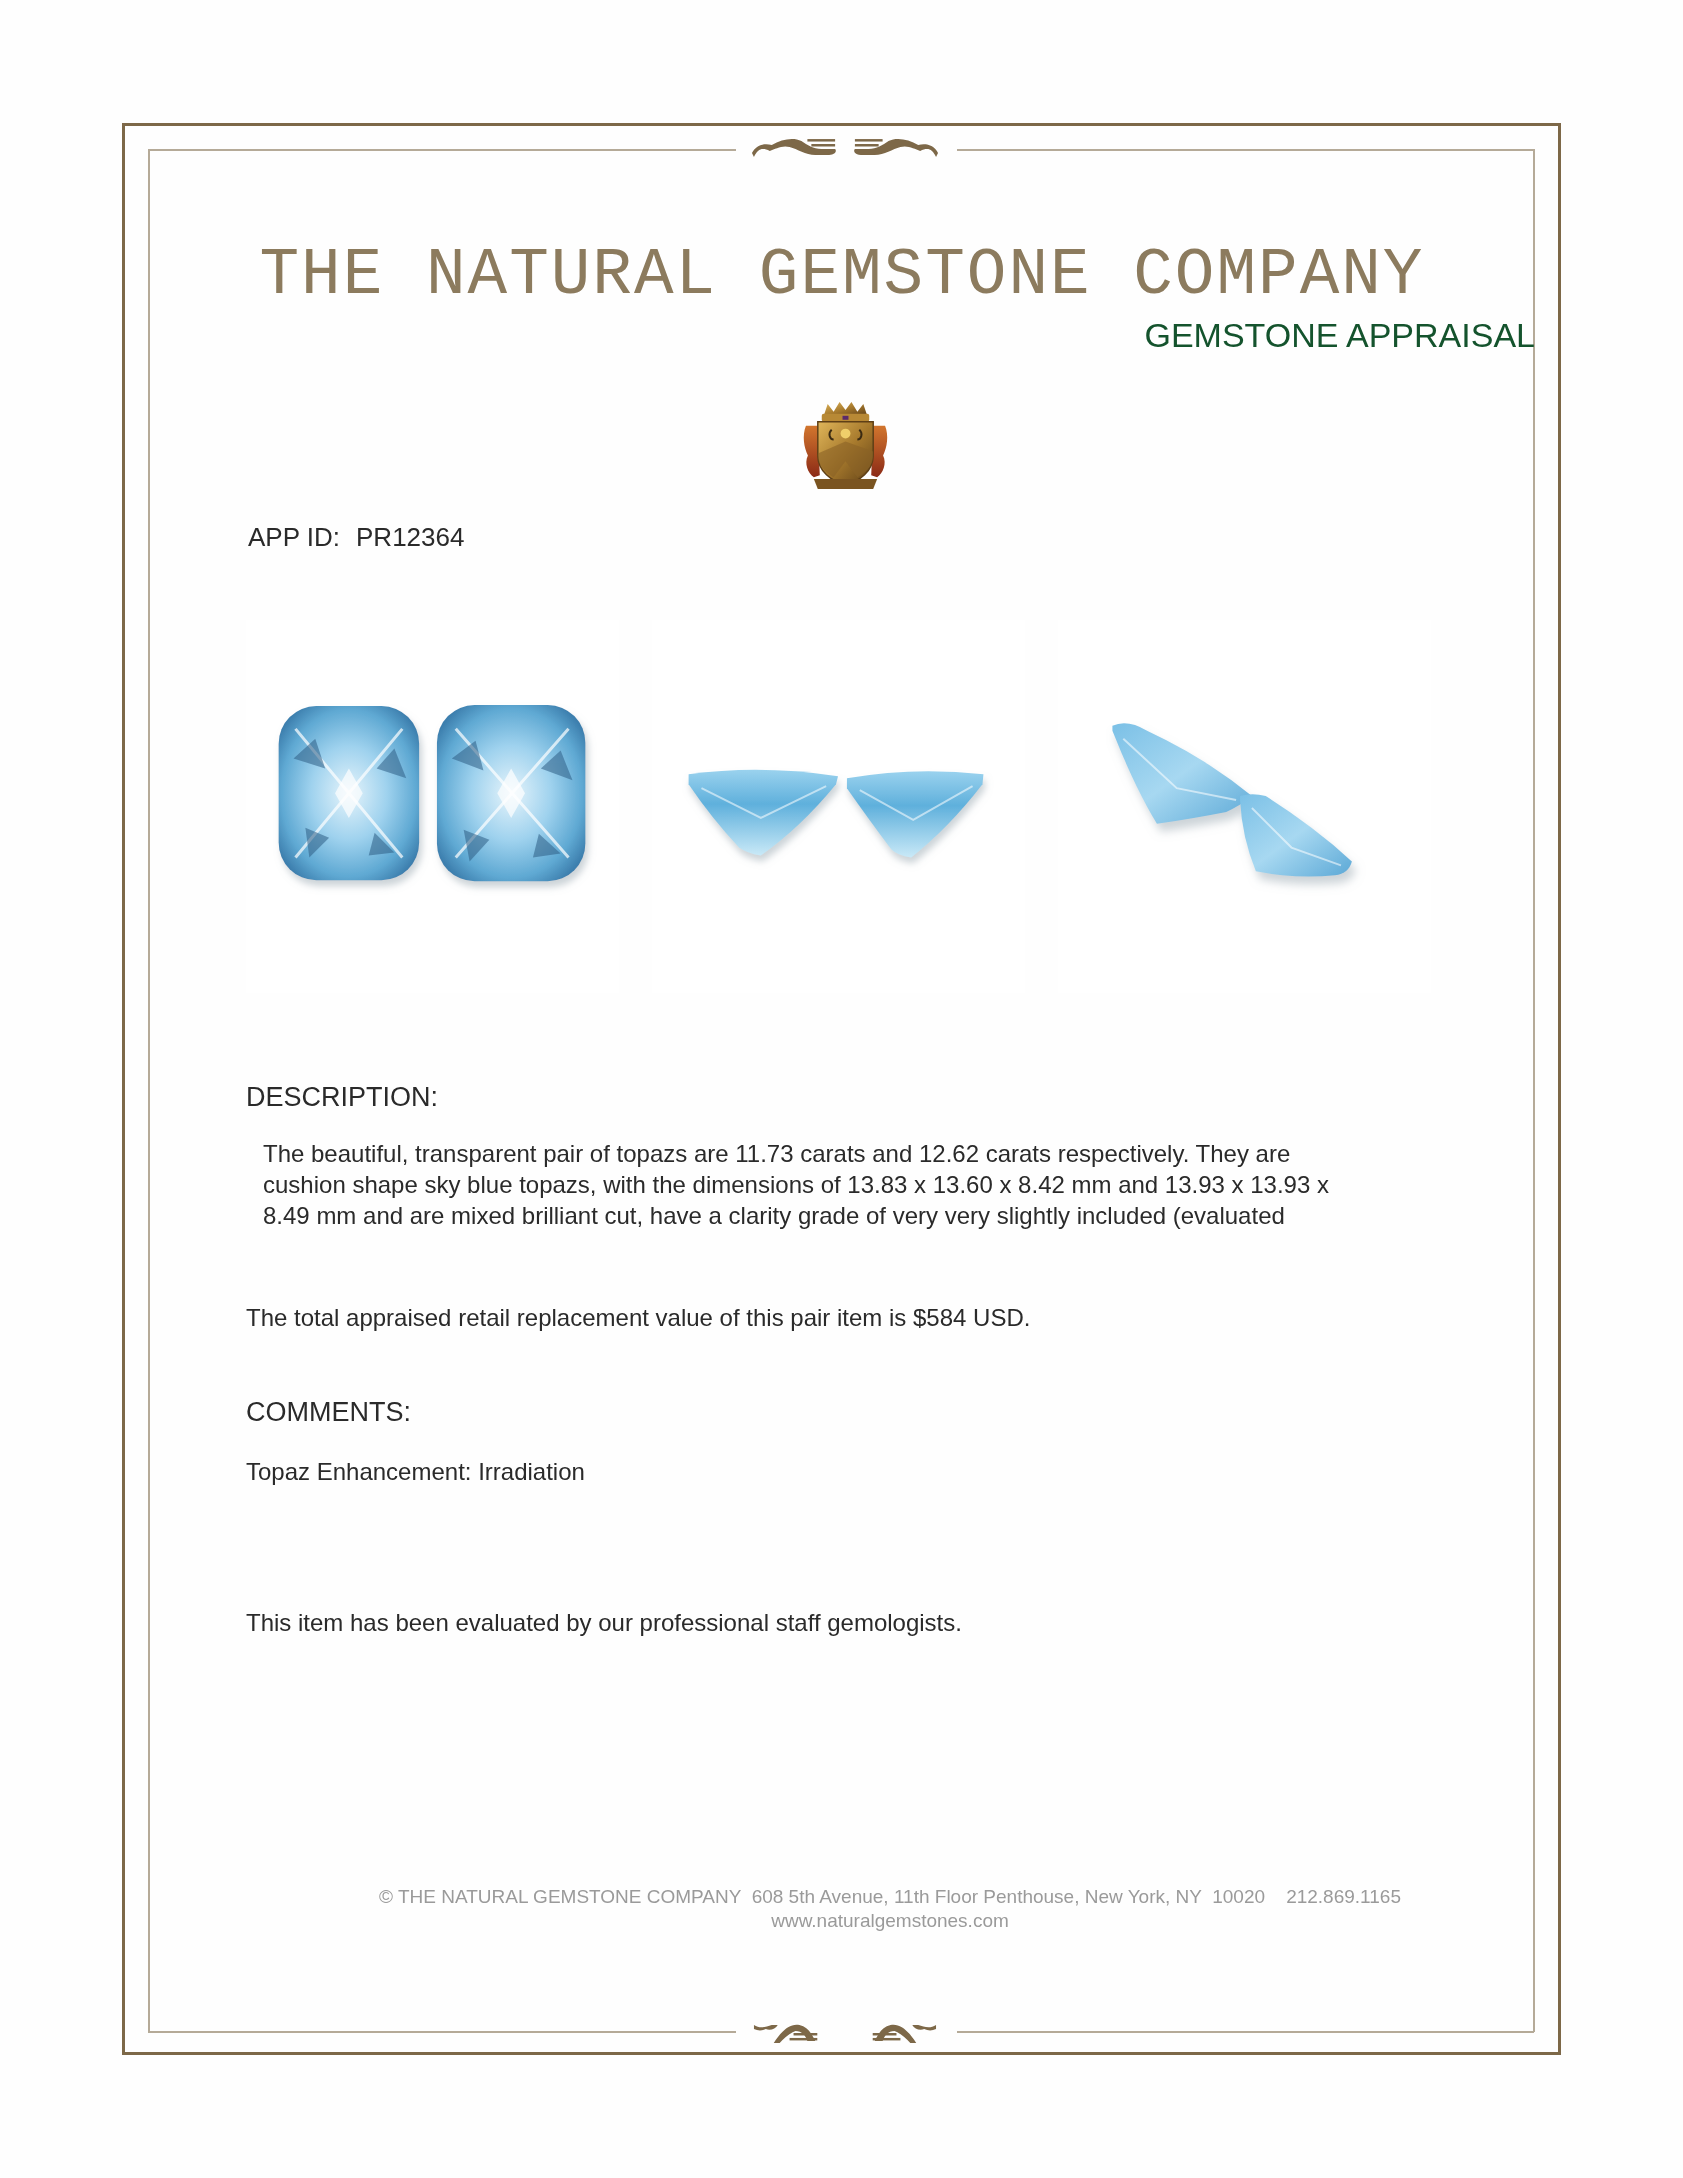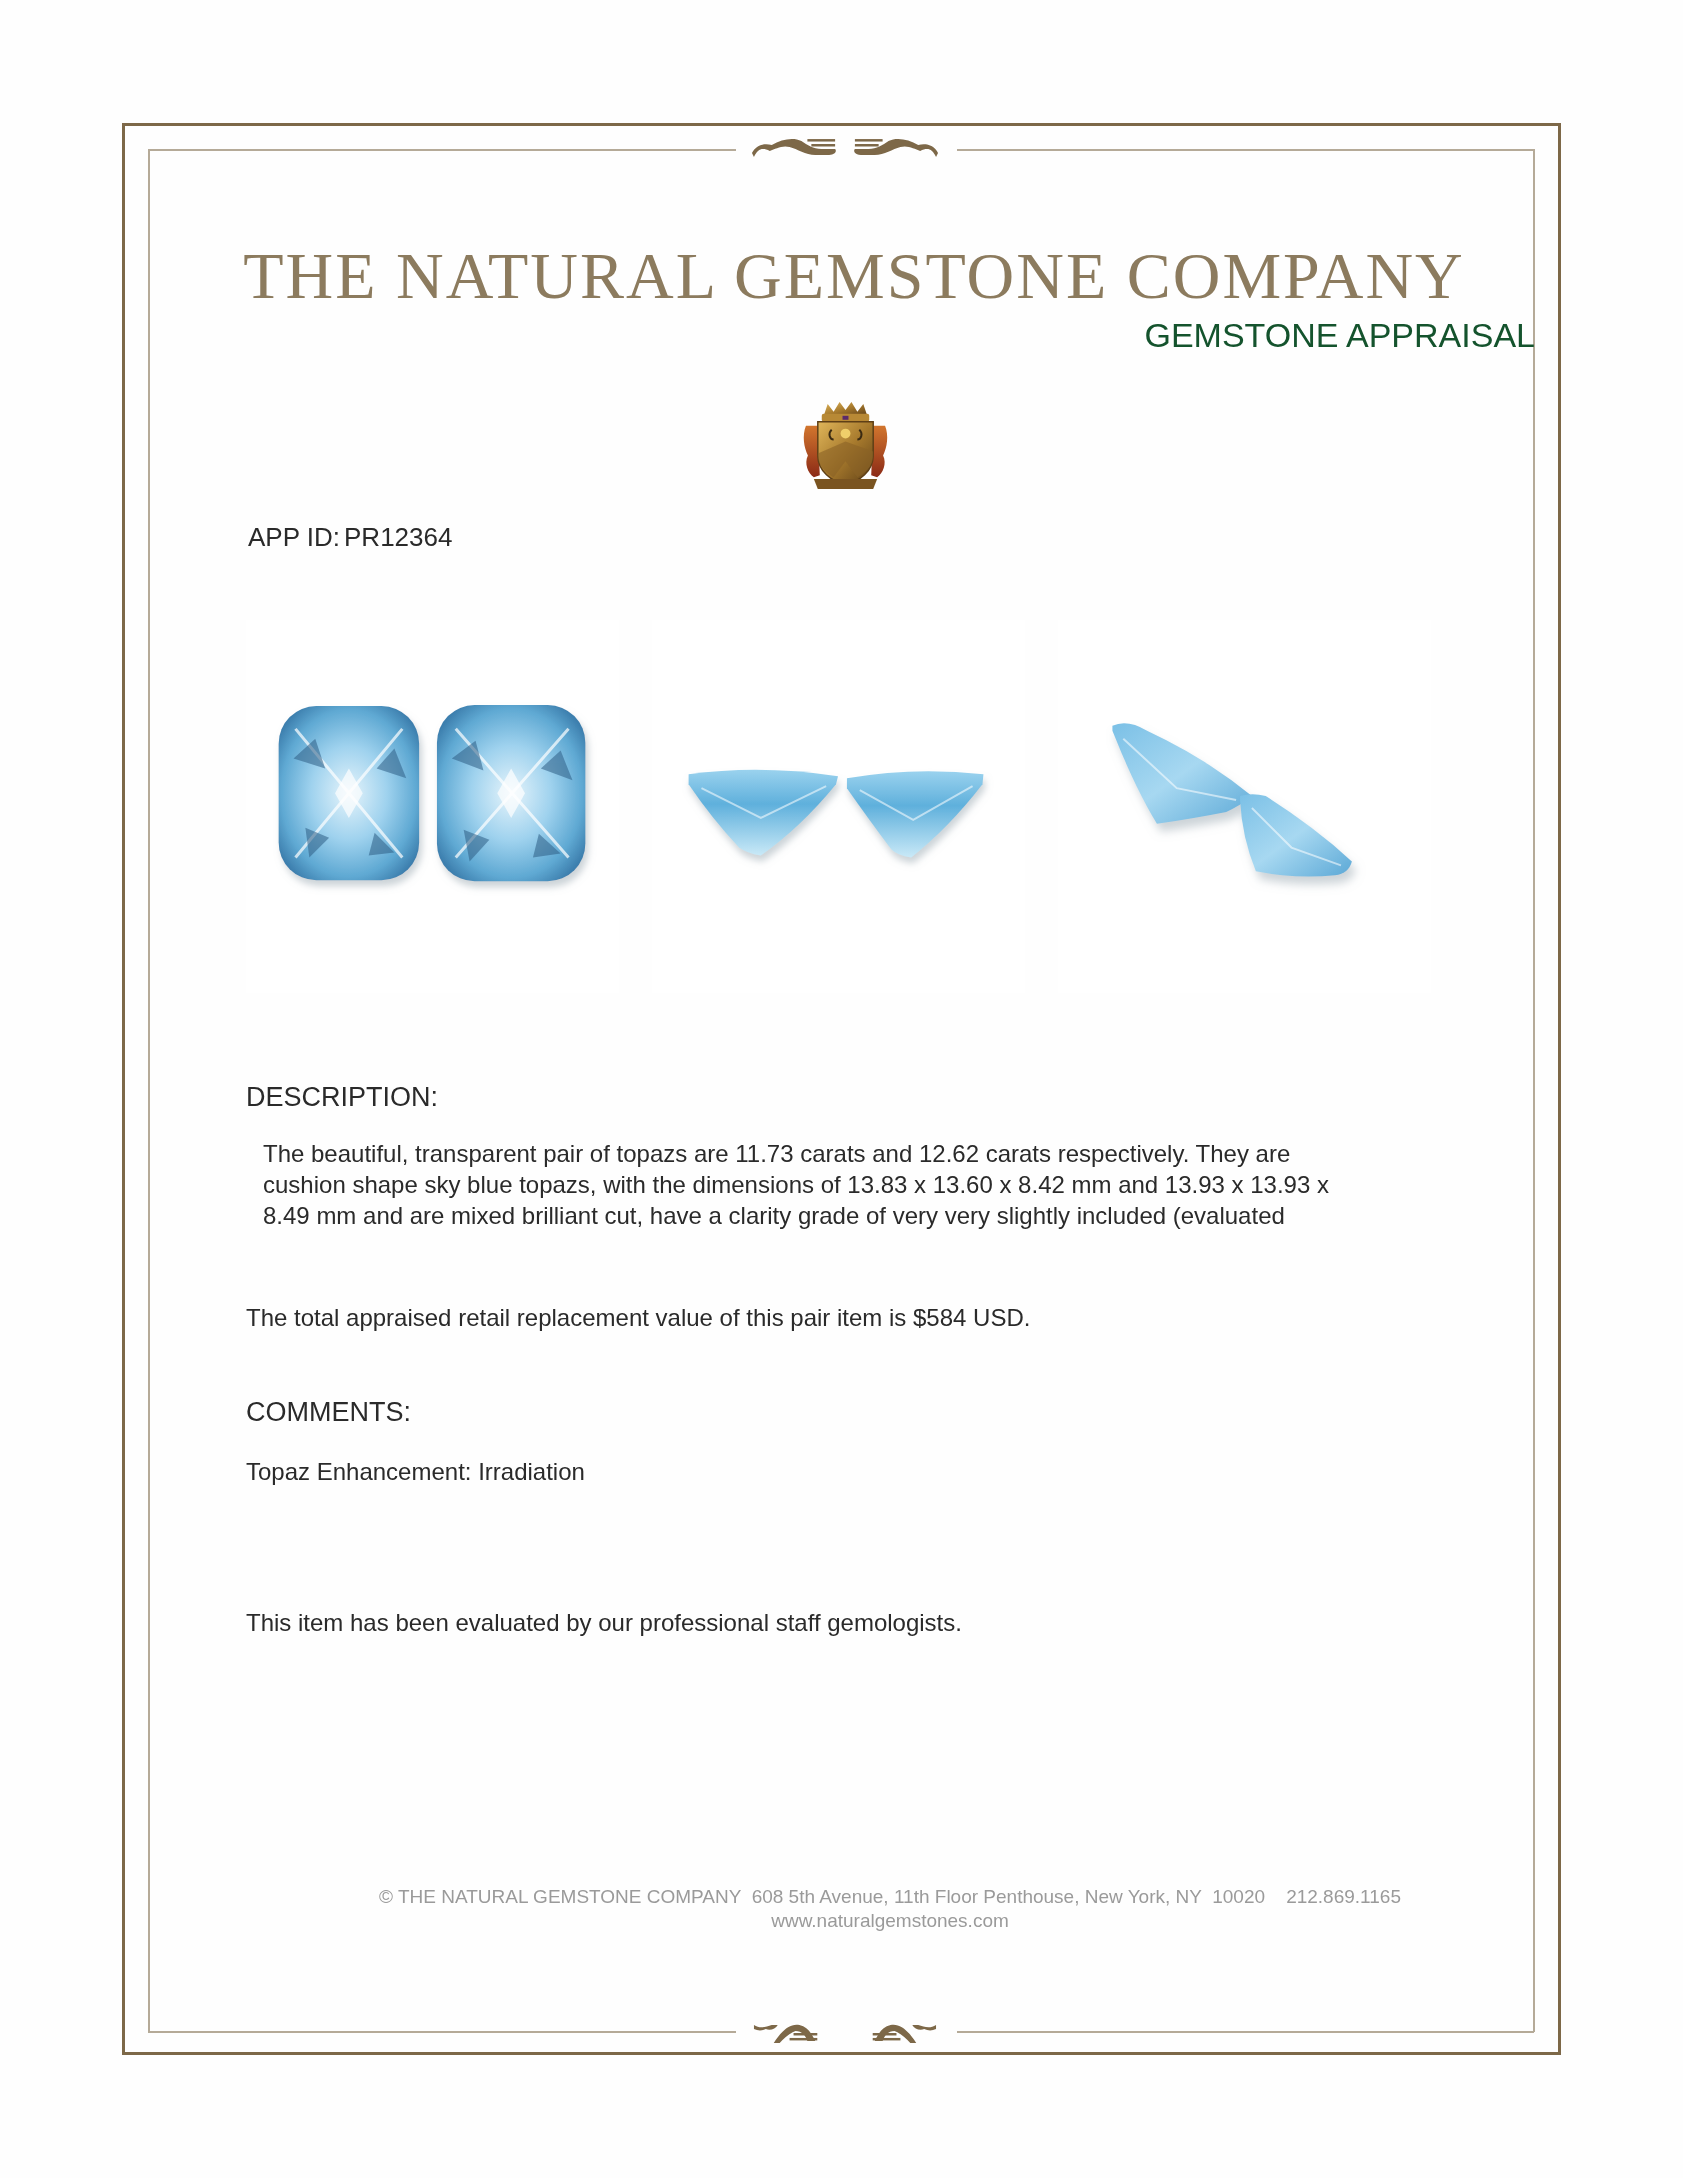--- a/index.html
+++ b/index.html
@@ -9,24 +9,23 @@
   }
   .abs { position: absolute; }
   .outer-frame {
     left: 122px; top: 123px; width: 1433px; height: 1926px;
     border: 3px solid #7d6848; box-sizing: content-box;
   }
   .inner-line { background: #b5aa98; position: absolute; }
   .ornament { position: absolute; }
   .title {
     left: 149px; width: 1386px; top: 236px; text-align: center;
-    font-family: Liberation Serif, serif;
+    font-family: Liberation Mono, monospace;
     font-size: 66px; line-height: 79px; letter-spacing: 2px; color: #8c7b5e;
     white-space: nowrap;
-    margin-left: 12px;
   }
   .subtitle {
     left: 149px; width: 1386px; top: 315px; text-align: right;
     font-size: 34px; line-height: 40px; color: #14532d; letter-spacing: 0px;
   }
   .crest { left: 800px; top: 396px; width: 91px; height: 97px; }
   .app-id { left: 248px; top: 522px; font-size: 26px; line-height: 30px; color: #2a2a2a; }
   .panel {
     top: 620px; width: 373px; height: 373px; background: #ffffff;
   }
@@ -104,21 +103,21 @@
   <path d="M18 26 L74 26 L74 60 C74 76 60 86 46 90 C32 86 18 76 18 60 Z" fill="url(#goldG)" stroke="#5e3f16" stroke-width="1.5"></path>
   <path d="M18 58 L46 46 L74 56 L74 60 C74 70 66 78 58 82 L46 66 L34 82 C26 78 18 70 18 60 Z" fill="#8a6226" opacity="0.6"></path>
   <circle cx="46" cy="38" r="5" fill="#f0cf6a"></circle>
   <path d="M32 34 C28 38 30 44 34 44" stroke="#3a2a12" stroke-width="2" fill="none"></path>
   <path d="M60 34 C64 38 62 44 58 44" stroke="#3a2a12" stroke-width="2" fill="none"></path>
 
   <path d="M14 84 L78 84 L74 94 L18 94 Z" fill="#7a5420"></path>
 </svg>
 
 <div class="abs app-id">
-  <span>APP ID:</span><span style="margin-left:4px;">PR12364</span>
+  <span>APP ID:</span><span style="margin-left:16px;">PR12364</span>
 </div>
 
 <div class="abs panel" style="left:246px;">
   <svg viewBox="0 0 377 377">
     <defs>
       <radialGradient id="gemTop" cx="0.5" cy="0.5" r="0.6">
         <stop offset="0" stop-color="#e6f4fb"></stop>
         <stop offset="0.45" stop-color="#9fd2ee"></stop>
         <stop offset="0.8" stop-color="#5fa9d3"></stop>
         <stop offset="1" stop-color="#3d7fae"></stop>

